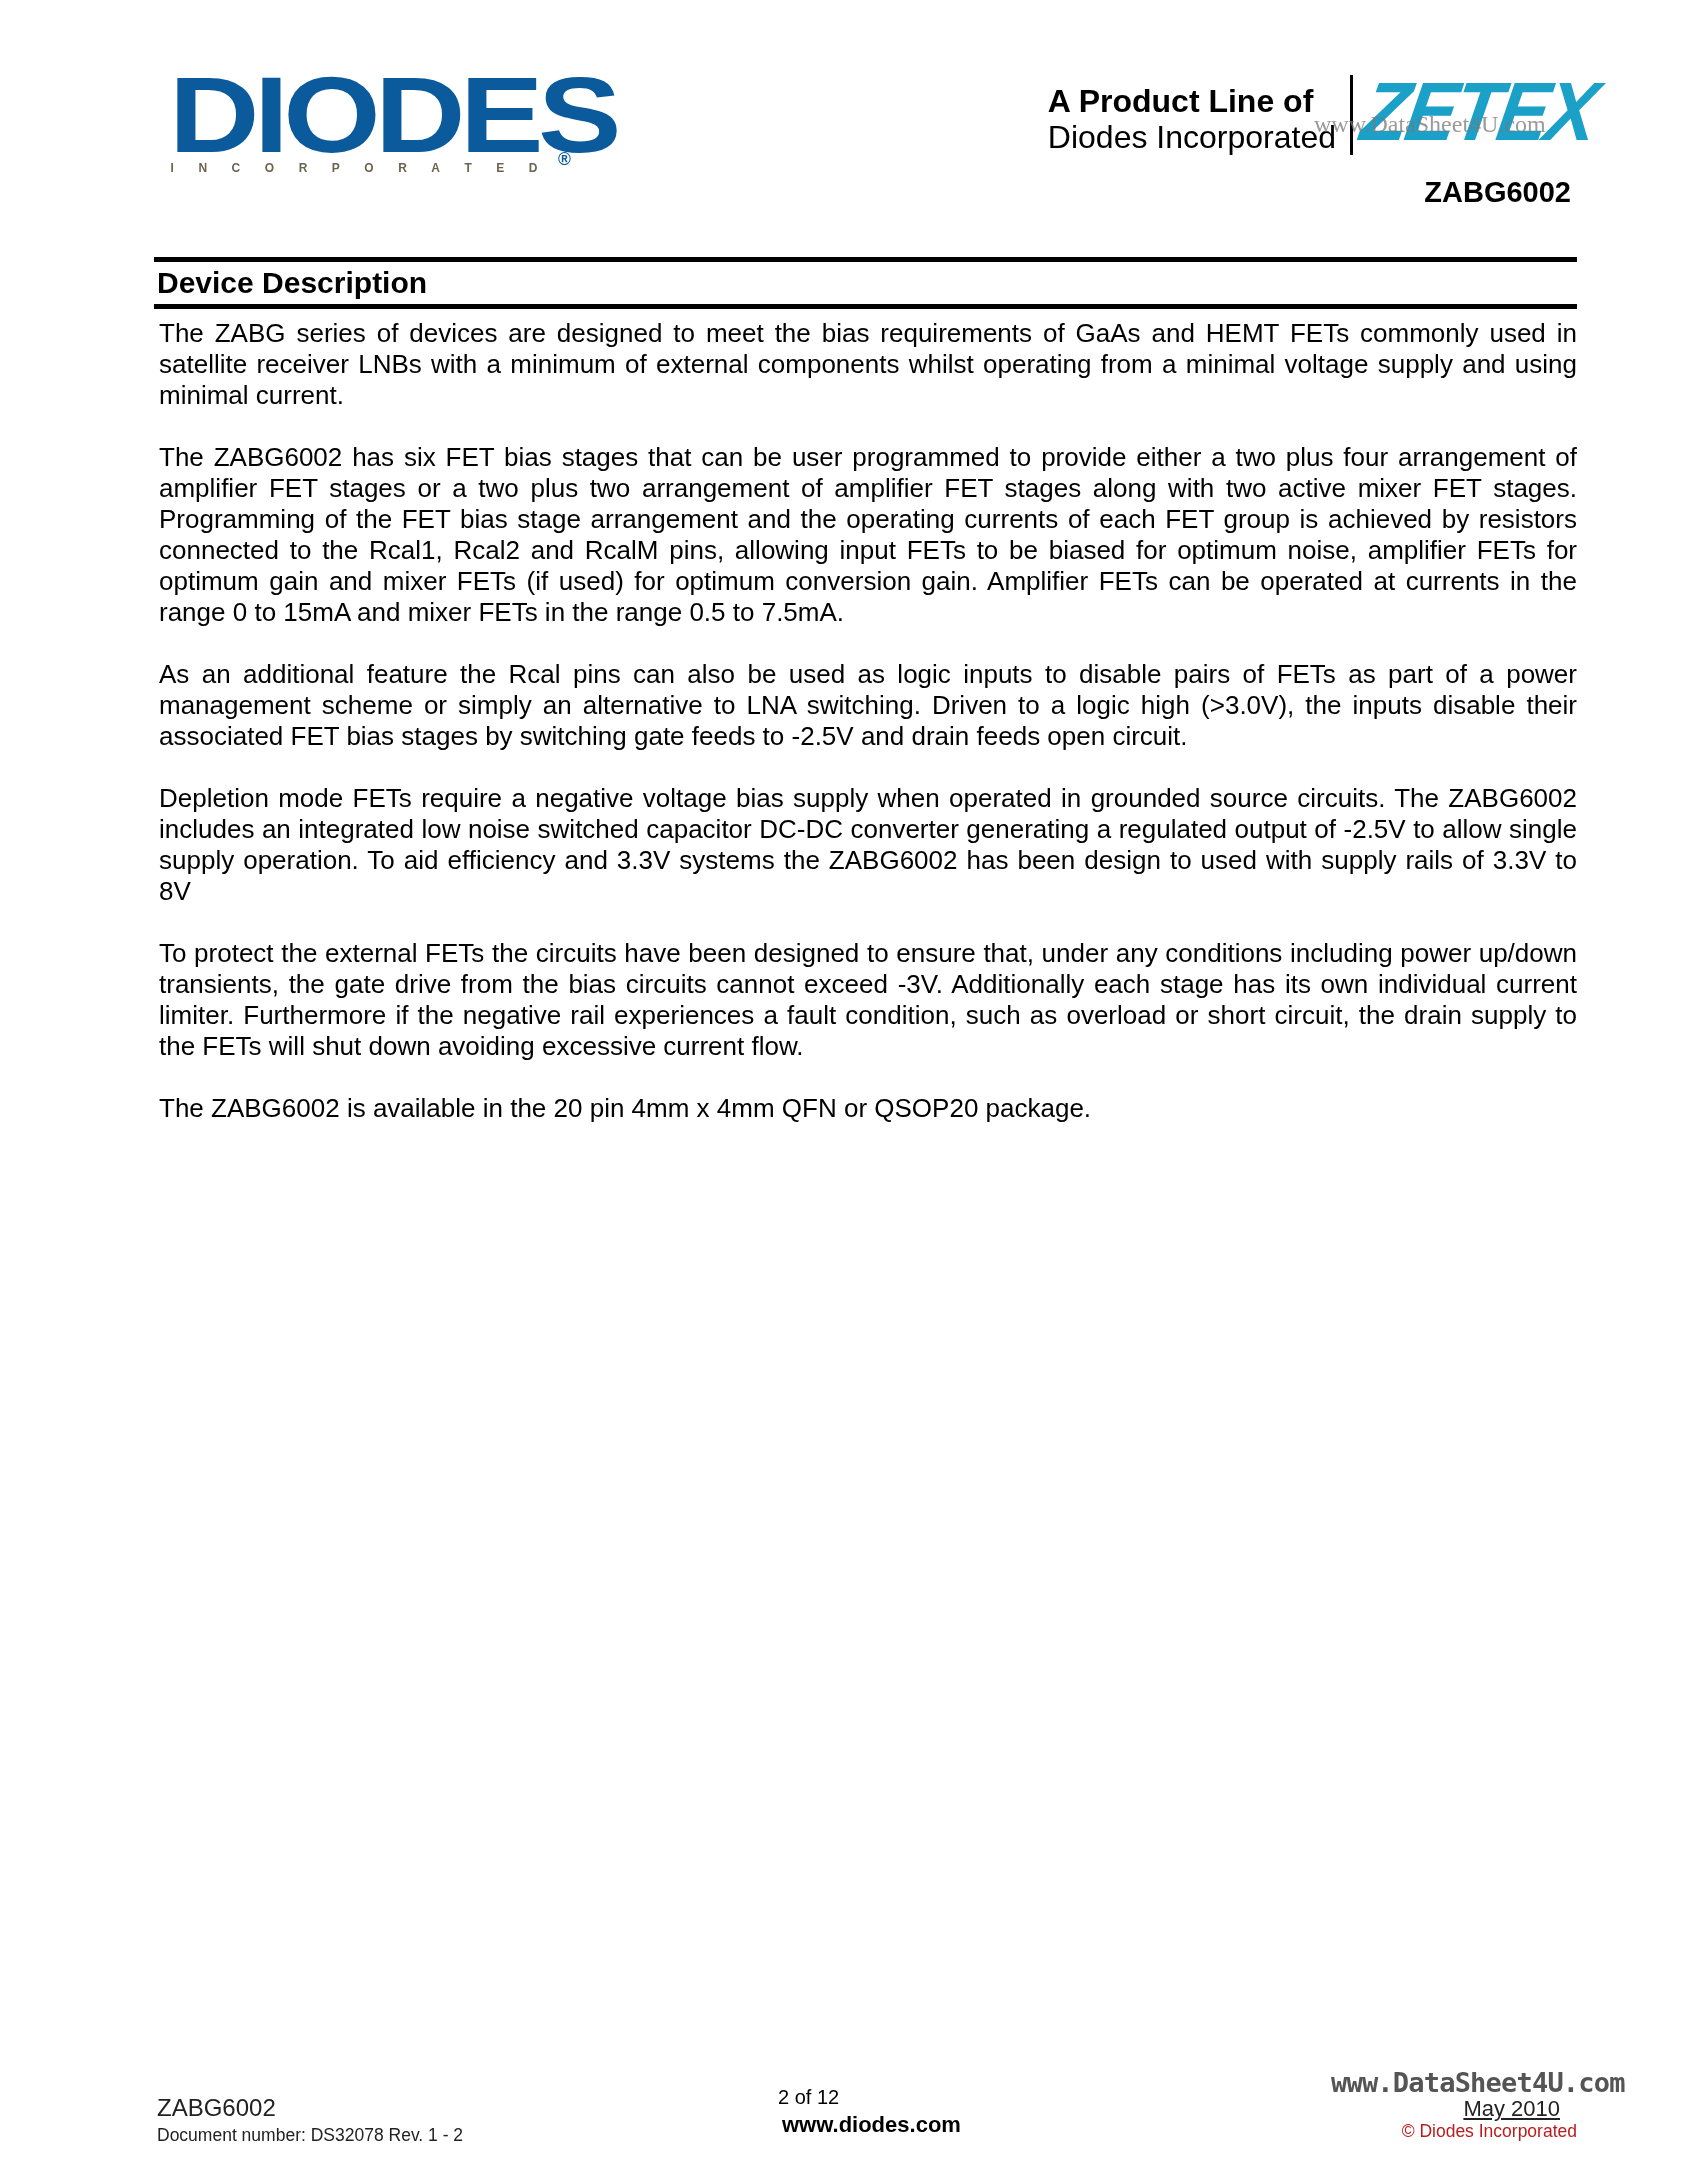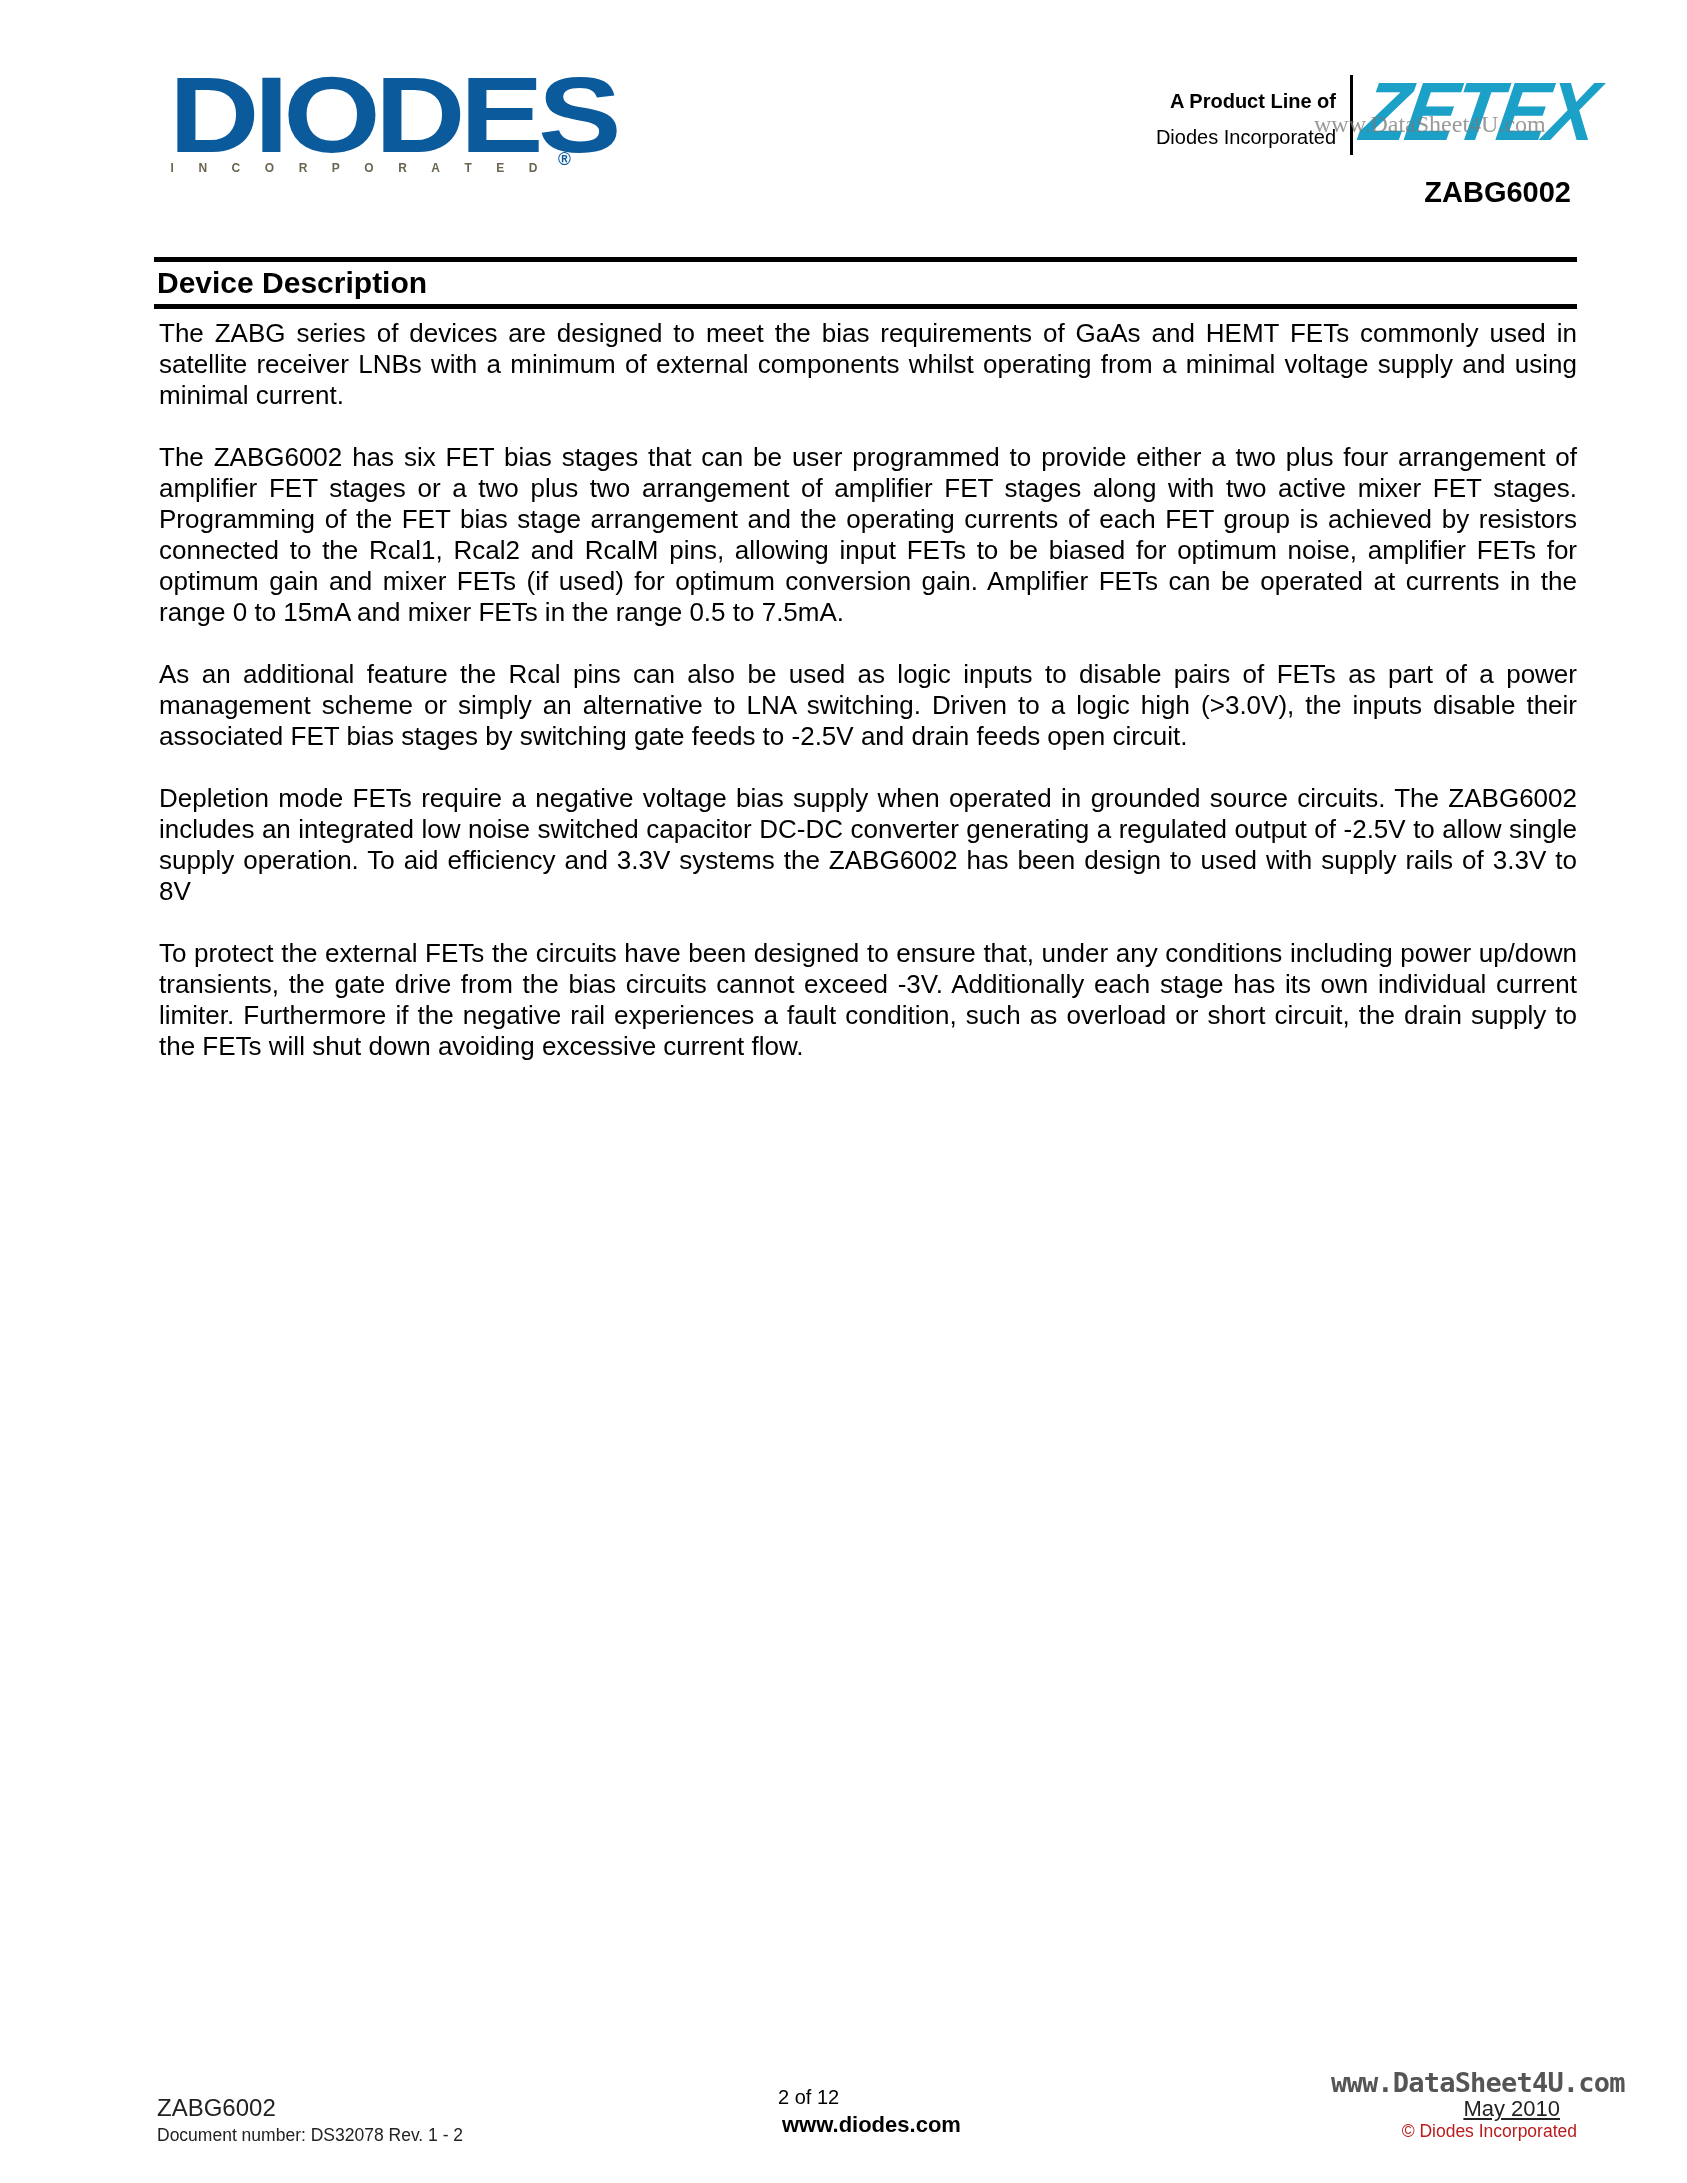--- a/index.html
+++ b/index.html
@@ -11,21 +11,21 @@
   #diodes-logo { left: 169px; top: 73px; width: 413px; height: 107px; }
   #diodes-word { position: absolute; left: 0; top: 0; font-family: "Liberation Sans", sans-serif;
                  font-weight: 900; font-size: 108px; line-height: 83px; height: 83px;
                  color: #0a5a9c; letter-spacing: -4.8px; transform: scaleX(1.16); transform-origin: left top;
                  white-space: nowrap; }
   #diodes-reg { position: absolute; left: 389px; top: 76px; font-size: 17.5px; font-weight: bold; color: #0a5a9c; }
   #diodes-inc { position: absolute; left: 1.6px; top: 88px; width: 367px; display: flex;
                 justify-content: space-between; font-size: 12px; font-weight: 900; color: #6b6450; }
 
   
-  #product-line { right: 351px; top: 83px; text-align: right; font-size: 20px; line-height: 36px; }
+  #product-line { right: 351px; top: 83px; text-align: left; font-size: 32px; line-height: 36px; }
   #product-line .l1 { font-weight: bold; }
   #product-divider { left: 1350px; top: 75px; width: 3.2px; height: 80px; background: #000; }
   #zetex-logo { left: 1369px; top: 76px; font-size: 83px; line-height: 71px; font-weight: 900;
                 font-style: italic; color: #1ba0c8; letter-spacing: -3.2px; transform: scaleX(0.92) skewX(-10deg);
                 transform-origin: left top; white-space: nowrap; }
   #watermark-top { left: 1314px; top: 111px; font-family: "Liberation Serif", serif; font-size: 24px;
                    color: rgba(120,120,120,0.75); white-space: nowrap; }
 
   #part-number { right: 116px; top: 176px; font-size: 29px; font-weight: bold; }
 
@@ -84,20 +84,21 @@
 <div id="rule-top" class="abs rule"></div>
 <div id="section-title" class="abs">Device Description</div>
 <div id="rule-bottom" class="abs rule"></div>
 
 <div id="body" class="abs">
   <p>The ZABG series of devices are designed to meet the bias requirements of GaAs and HEMT FETs commonly used in satellite receiver LNBs with a minimum of external components whilst operating from a minimal voltage supply and using minimal current.</p>
   <p>The ZABG6002 has six FET bias stages that can be user programmed to provide either a two plus four arrangement of amplifier FET stages or a two plus two arrangement of amplifier FET stages along with two active mixer FET stages. Programming of the FET bias stage arrangement and the operating currents of each FET group is achieved by resistors connected to the Rcal1, Rcal2 and RcalM pins, allowing input FETs to be biased for optimum noise, amplifier FETs for optimum gain and mixer FETs (if used) for optimum conversion gain. Amplifier FETs can be operated at currents in the range 0 to 15mA and mixer FETs in the range 0.5 to 7.5mA.</p>
   <p>As an additional feature the Rcal pins can also be used as logic inputs to disable pairs of FETs as part of a power management scheme or simply an alternative to LNA switching. Driven to a logic high (&gt;3.0V), the inputs disable their associated FET bias stages by switching gate feeds to -2.5V and drain feeds open circuit.</p>
   <p>Depletion mode FETs require a negative voltage bias supply when operated in grounded source circuits. The ZABG6002 includes an integrated low noise switched capacitor DC-DC converter generating a regulated output of -2.5V to allow single supply operation. To aid efficiency and 3.3V systems the ZABG6002 has been design to used with supply rails of 3.3V to 8V</p>
   <p>To protect the external FETs the circuits have been designed to ensure that, under any conditions including power up/down transients, the gate drive from the bias circuits cannot exceed -3V. Additionally each stage has its own individual current limiter. Furthermore if the negative rail experiences a fault condition, such as overload or short circuit, the drain supply to the FETs will shut down avoiding excessive current flow.</p>
+  <p>The ZABG6002 is available in the 20 pin 4mm x 4mm QFN or QSOP20 package.</p>
 </div>
 
 <div id="footer-part" class="abs">ZABG6002</div>
 <div id="footer-docnum" class="abs">Document number: DS32078 Rev. 1 - 2</div>
 <div id="footer-page" class="abs">2 of 12</div>
 <div id="footer-url" class="abs">www.diodes.com</div>
 <div id="footer-watermark" class="abs">www.DataSheet4U.com</div>
 <div id="footer-date" class="abs">May 2010</div>
 <div id="footer-copy" class="abs">© Diodes Incorporated</div>
 

